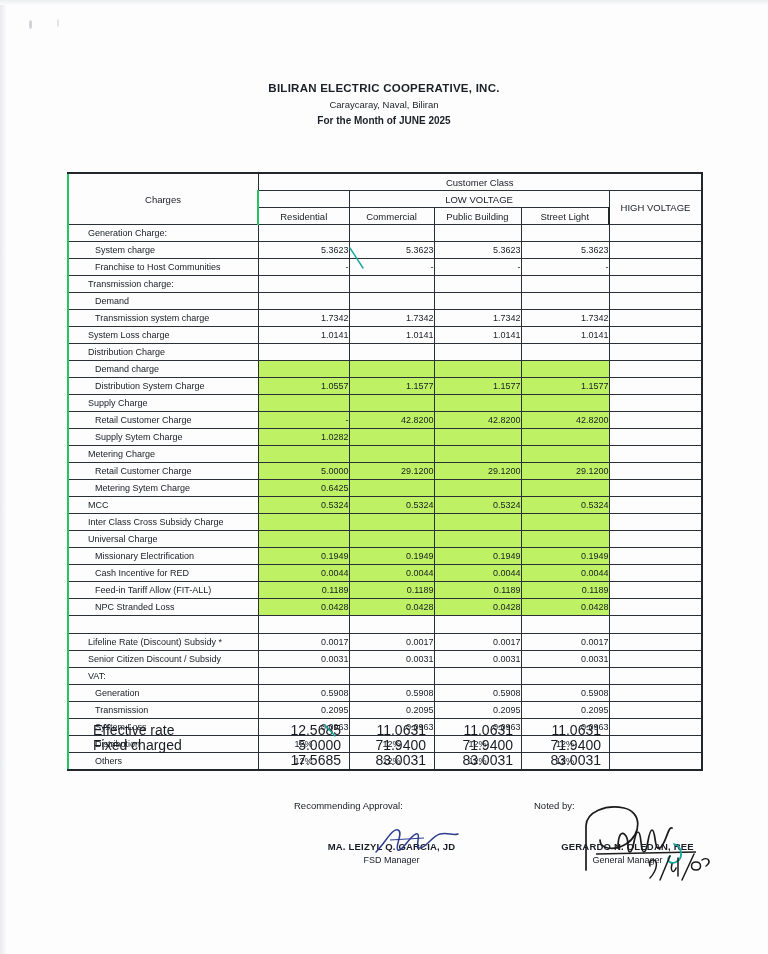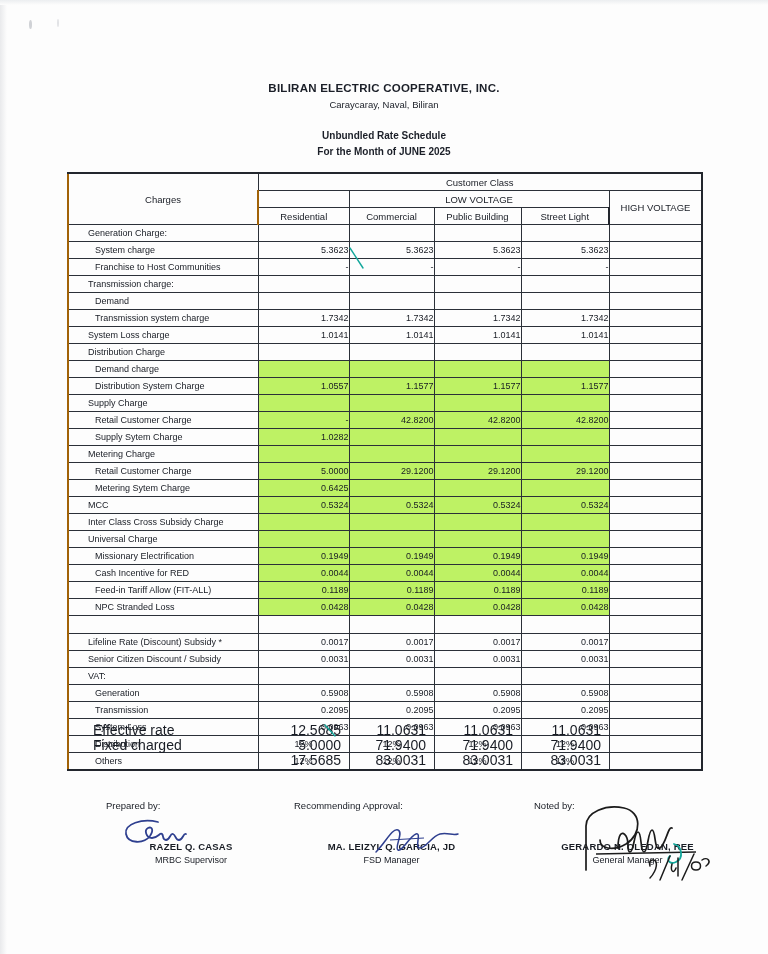--- a/index.html
+++ b/index.html
@@ -116,21 +116,21 @@
     text-align: right;
     padding-right: 7px;
     white-space: nowrap;
   }
   .num.center { text-align: center; padding-right: 0; }
   .shaded { background: #bef264; }
   tr.spacer td { height: 17px; }
   tr.lastrow td { border-bottom: 2px solid #22262d; }
   table.rate tr:first-child th { border-top: 2px solid #22262d; }
   table.rate tr td:first-child,
-  table.rate tr th:first-child { border-left: 2px solid #a16207; }
+  table.rate tr th:first-child { border-left: 2px solid #22c55e; }
   table.rate tr td:last-child,
   table.rate tr th:last-child { border-right: 2px solid #22262d; }
 
   
   .summary {
     position: absolute;
     left: 67px;
     top: 722px;
     width: 708px;
     font-size: 14px;
@@ -164,21 +164,20 @@
 
 <div class="page">
   <div class="scan-edge-left"></div>
   <div class="scan-edge-top"></div>
   <div class="speck" style="left:29px;top:20px;width:3px;height:9px;"></div>
   <div class="speck" style="left:57px;top:19px;width:2px;height:8px;opacity:.4;"></div>
 
   <div class="doc-header">
     <div class="org-name">BILIRAN ELECTRIC COOPERATIVE, INC.</div>
     <div class="org-addr">Caraycaray, Naval, Biliran</div>
-    <div class="doc-title">Unbundled Rate Schedule</div>
     <div class="doc-period">For the Month of JUNE 2025</div>
   </div>
 
   <div class="rate-table-wrap">
     <table class="rate">
       <colgroup>
         <col class="c-charges">
           <col class="c-res">
           <col class="c-com">
         <col class="c-pub">
@@ -490,32 +489,20 @@
       </div>
     </div>
 
   <svg class="ink" style="left:348px;top:246px;" width="22" height="26" viewBox="0 0 22 26">
     <path d="M2 2 L15 22" stroke="#12a79b" stroke-width="1.4" fill="none" stroke-linecap="round"></path>
   </svg>
   <svg class="ink" style="left:322px;top:722px;" width="22" height="20" viewBox="0 0 22 20">
     <path d="M3 3 L13 14" stroke="#12a79b" stroke-width="1.4" fill="none" stroke-linecap="round"></path>
   </svg>
 
-  <div class="sig-block sig-1">
-    <div class="sig-caption">Prepared by:</div>
-    <svg class="ink" style="left:8px;top:16px;" width="120" height="34" viewBox="0 0 120 34">
-      <path d="M44 6 C28 2 10 8 12 18 C14 28 30 28 36 20 C40 14 38 10 34 12
-               C30 14 32 22 38 22 C44 22 46 16 48 18 C50 20 48 24 52 24
-               C56 24 56 17 59 18 C62 19 61 24 65 24 C69 24 69 17 72 18" stroke="#2e3f8f" stroke-width="1.8" fill="none" stroke-linecap="round" stroke-linejoin="round"></path>
-    </svg>
-    <div class="sig-names-1">
-      <div class="sig-name">RAZEL Q. CASAS</div>
-      <div class="sig-role">MRBC Supervisor</div>
-    </div>
-  </div>
 
   <div class="sig-block sig-2">
     <div class="sig-caption">Recommending Approval:</div>
     <svg class="ink" style="left:72px;top:22px;" width="120" height="36" viewBox="0 0 120 36">
       <path d="M10 30 C20 20 26 6 32 8 C38 10 28 26 32 28 C36 30 44 14 50 12
                C56 10 48 26 54 26 C60 26 66 14 74 12 C82 10 86 14 92 12" stroke="#2e3f8f" stroke-width="1.5" fill="none" stroke-linecap="round"></path>
       <path d="M24 18 L58 16" stroke="#2e3f8f" stroke-width="1.2" fill="none"></path>
     </svg>
     <div class="sig-names-2">
       <div class="sig-name">MA. LEIZYL Q. GARCIA, JD</div>

